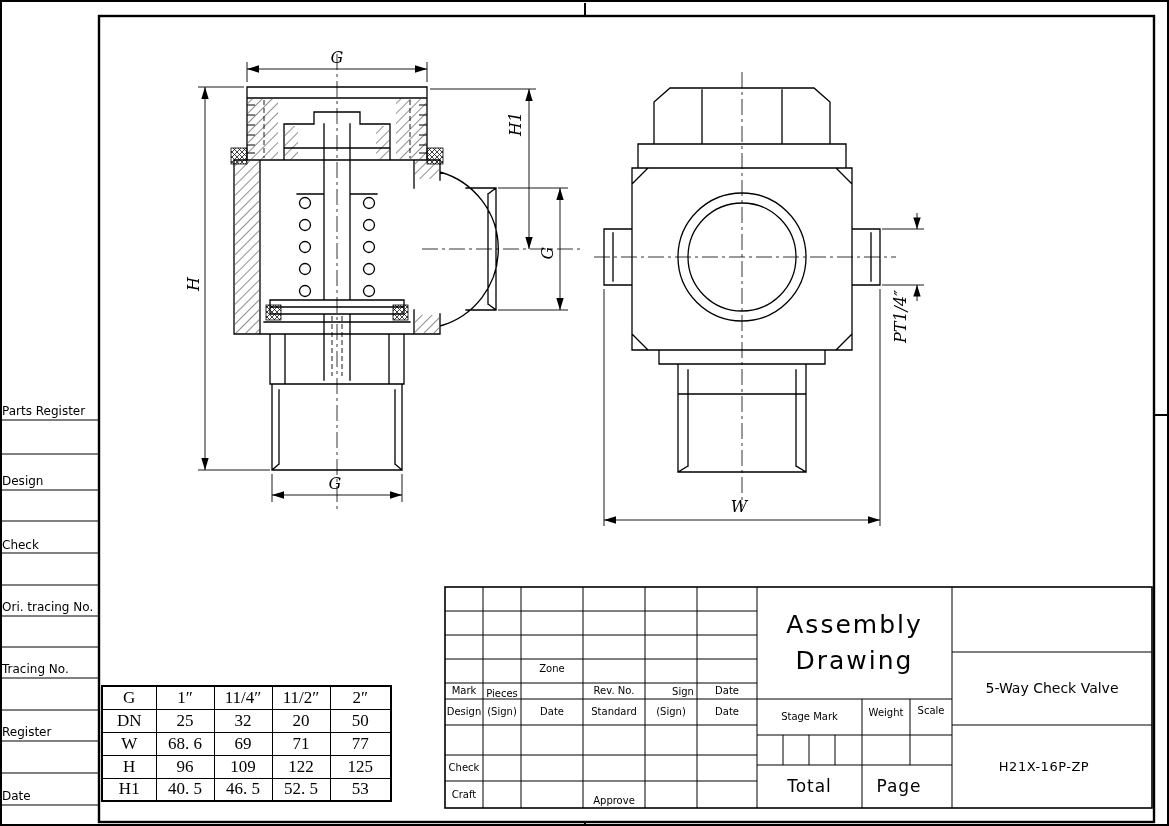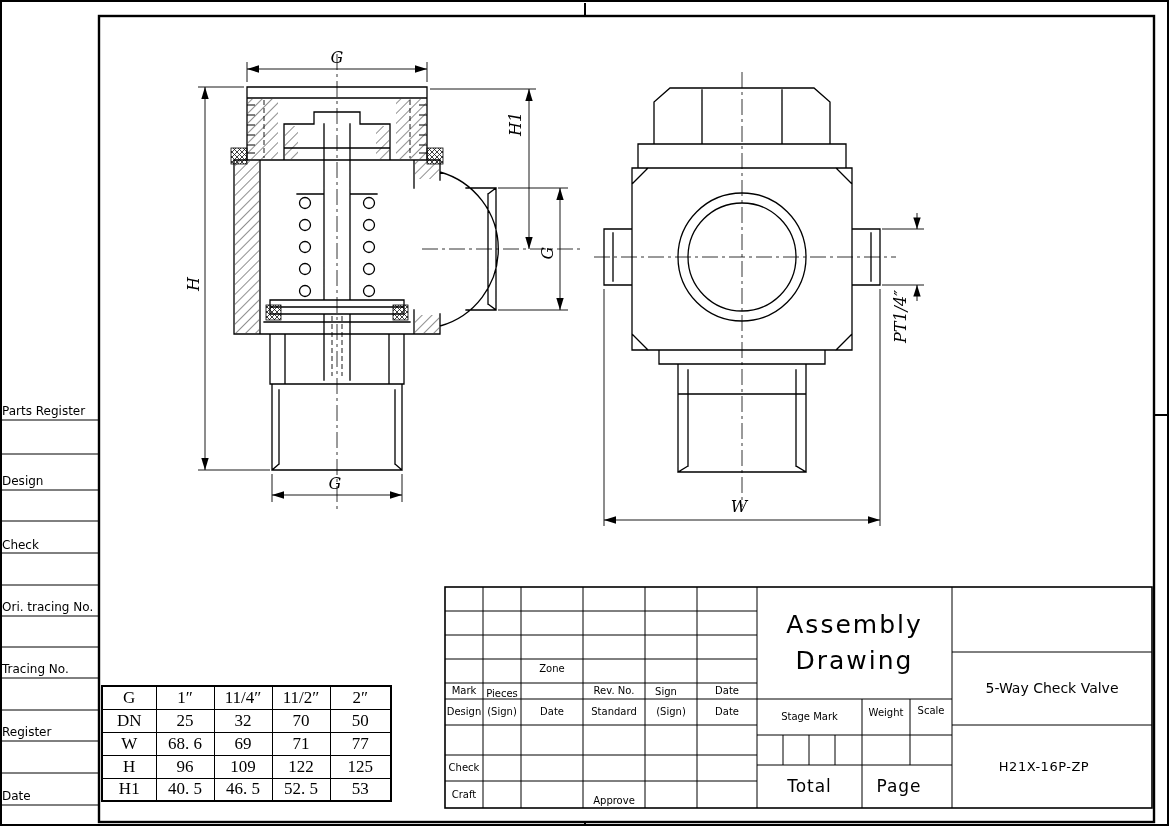--- a/index.html
+++ b/index.html
@@ -169,21 +169,21 @@
       <td>G</td>
       <td>1″</td>
       <td>11/4″</td>
       <td>11/2″</td>
       <td>2″</td>
     </tr>
     <tr>
       <td>DN</td>
       <td>25</td>
       <td>32</td>
-      <td>70</td>
+      <td>20</td>
       <td>50</td>
     </tr>
     <tr>
       <td>W</td>
       <td>68. 6</td>
       <td>69</td>
       <td>71</td>
       <td>77</td>
     </tr>
     <tr>
@@ -200,21 +200,21 @@
       <td>52. 5</td>
       <td>53</td>
     </tr>
   </tbody>
     </table>
 
   <div class="cell f9" style="left:443px;top:681px;width:38px;height:16px">Mark</div>
   <div class="cell f9" style="left:481px;top:681px;width:38px;height:22px">Pieces</div>
   <div class="cell f9" style="left:519px;top:655px;width:62px;height:24px">Zone</div>
   <div class="cell f9" style="left:581px;top:681px;width:62px;height:16px">Rev. No.</div>
-  <div class="cell f9" style="left:638px;top:681px;width:52px;height:17px">Sign</div>
+  <div class="cell f9" style="left:655px;top:681px;width:52px;height:17px">Sign</div>
   <div class="cell f9" style="left:695px;top:681px;width:60px;height:16px">Date</div>
 
   <div class="cell f10" style="left:443px;top:697px;width:38px;height:26px">Design</div>
   <div class="cell f9" style="left:481px;top:697px;width:38px;height:26px">(Sign)</div>
   <div class="cell f10" style="left:519px;top:697px;width:62px;height:26px">Date</div>
   <div class="cell f10" style="left:581px;top:697px;width:62px;height:26px">Standard</div>
   <div class="cell f9" style="left:643px;top:697px;width:52px;height:26px">(Sign)</div>
   <div class="cell f10" style="left:695px;top:697px;width:60px;height:26px">Date</div>
 
   <div class="cell f10" style="left:443px;top:753px;width:38px;height:26px">Check</div>

